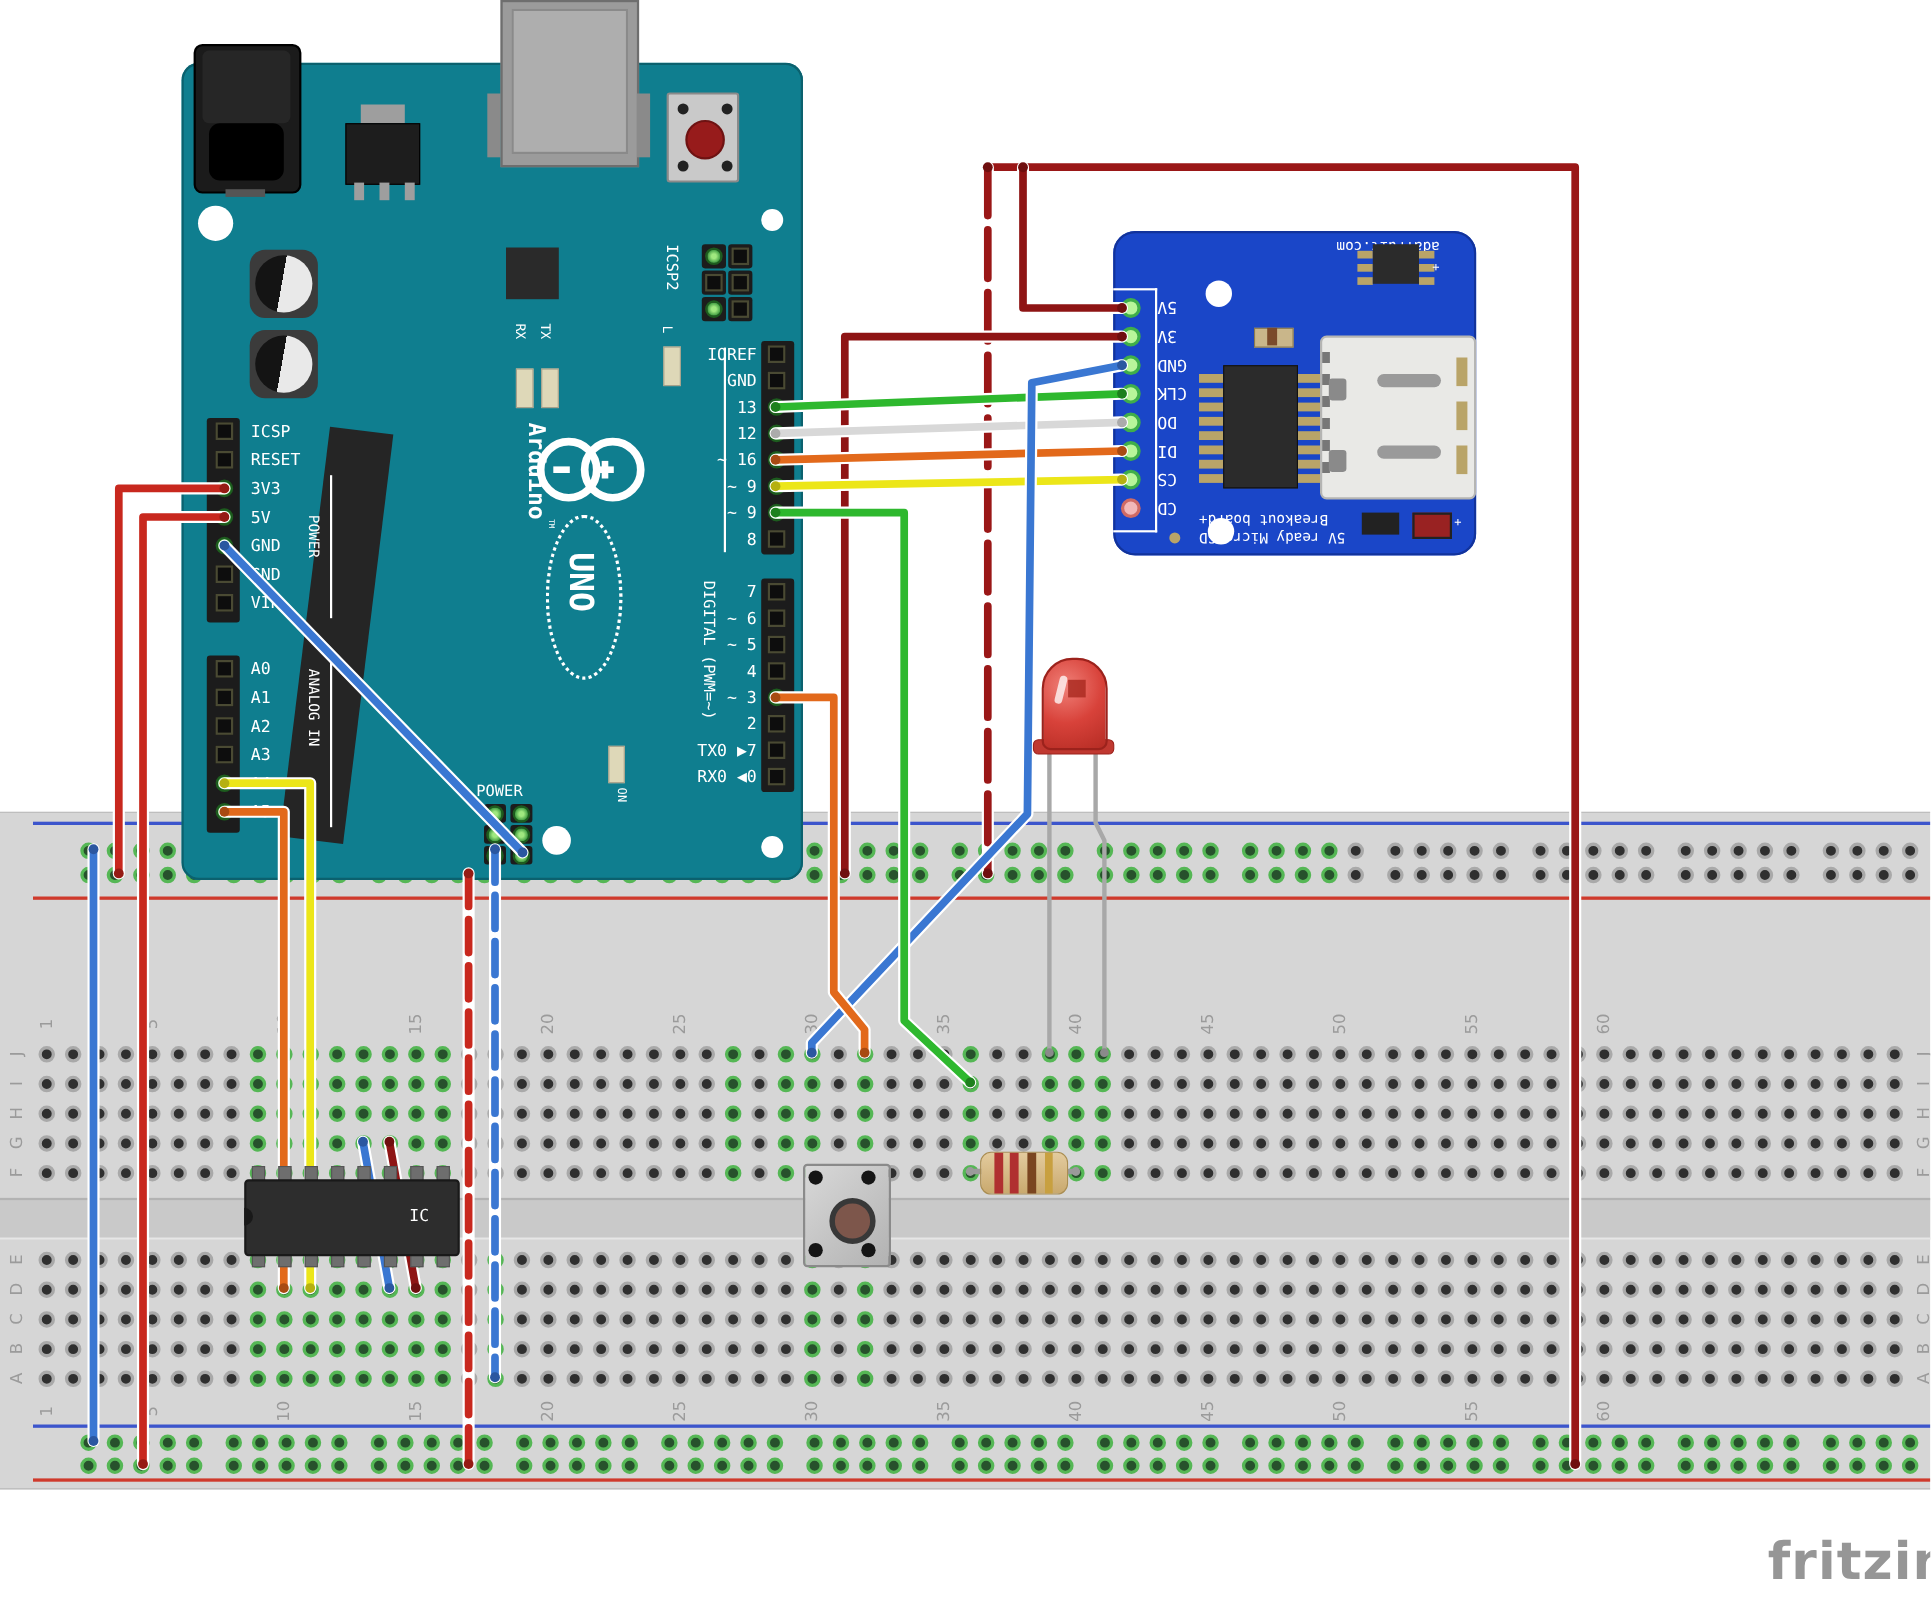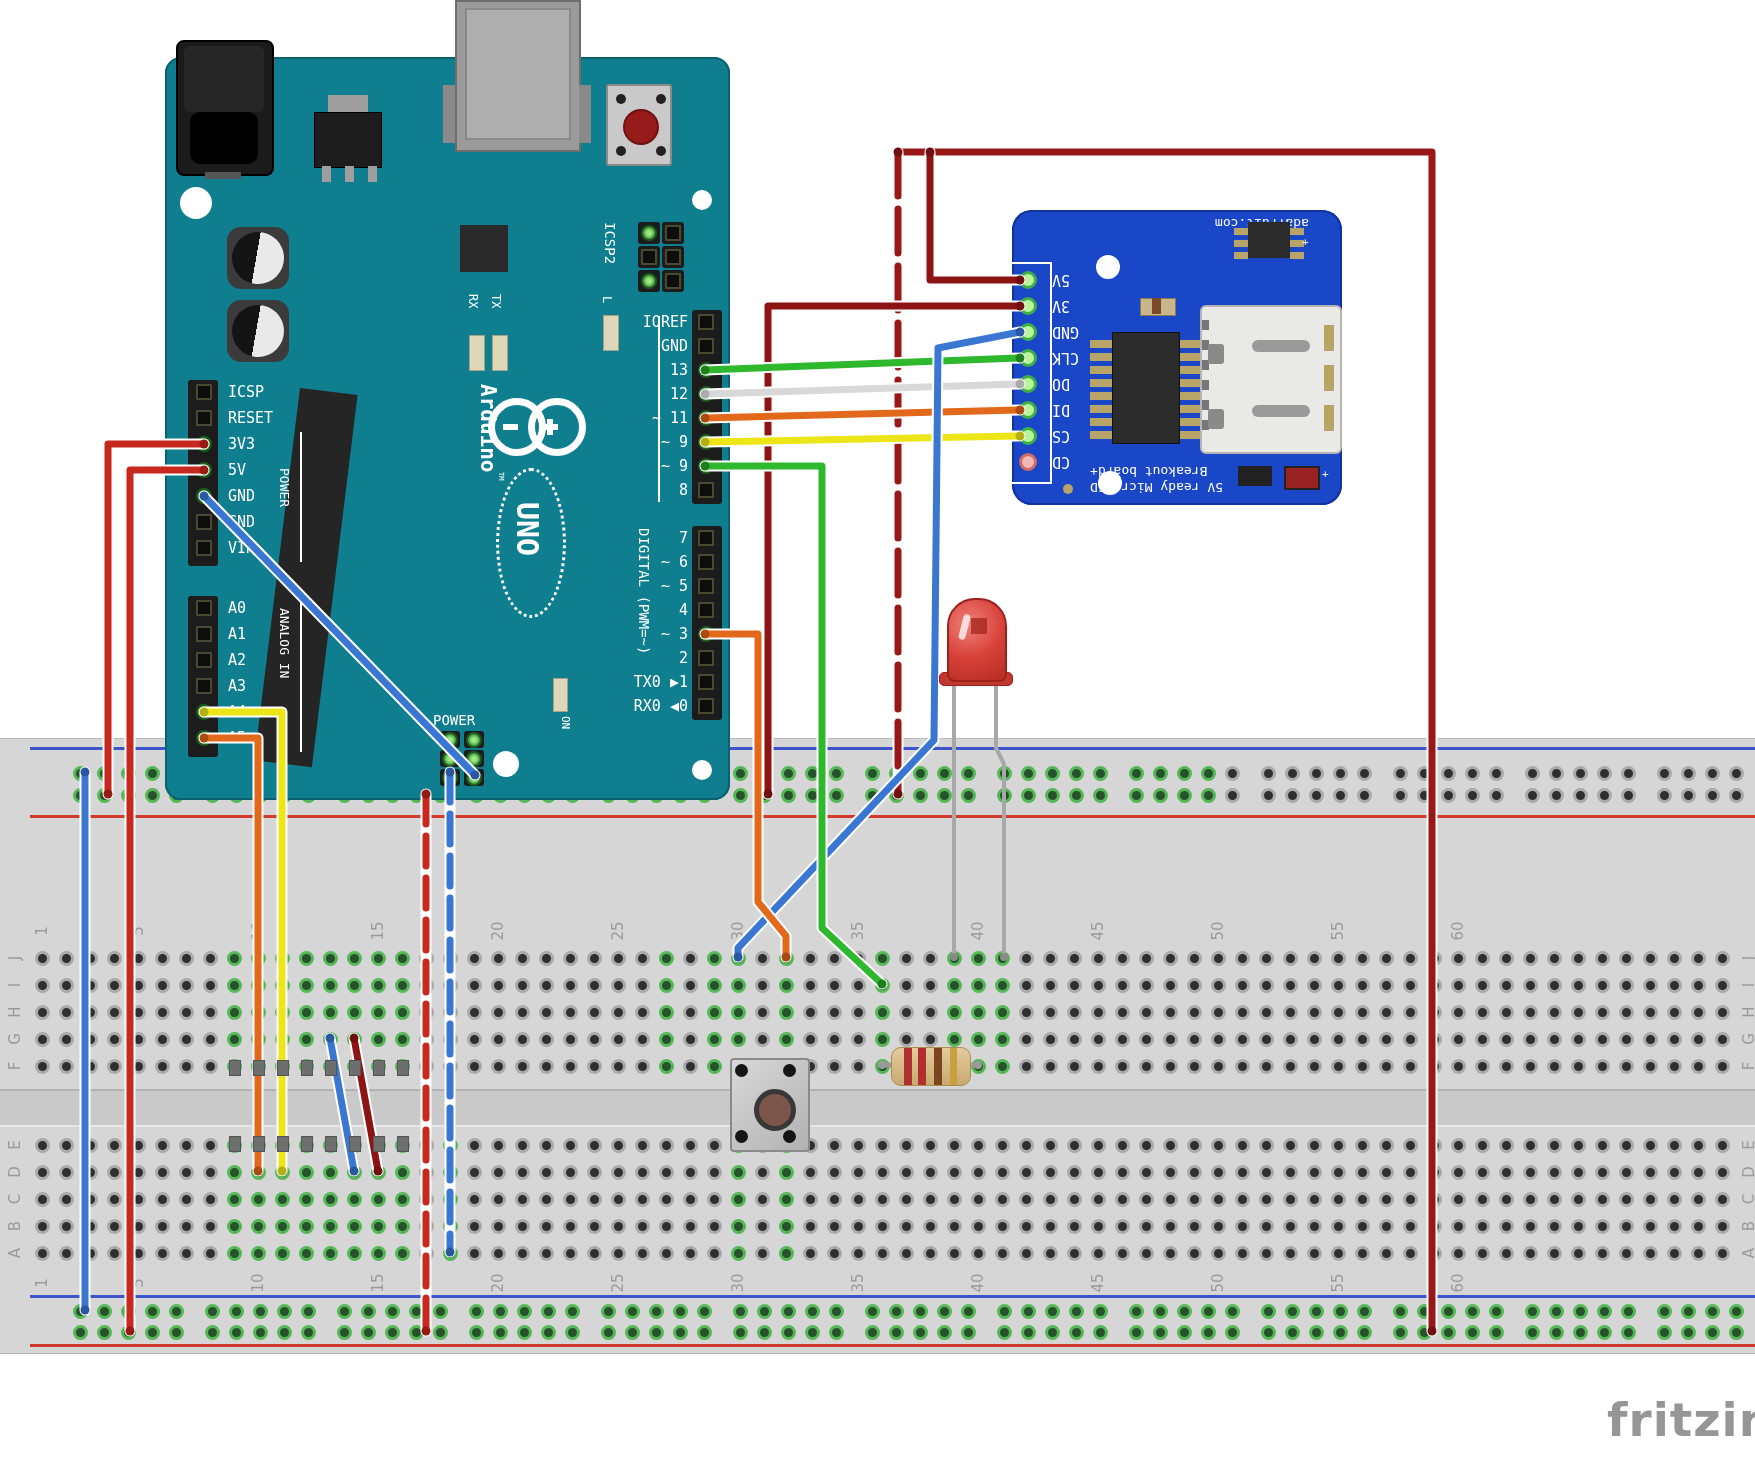--- a/index.html
+++ b/index.html
@@ -1156,41 +1156,41 @@
       <span class="pinstrip" style="position: absolute; left: 527px; top: 253px; height: 194px;"></span>
       <span class="pinstrip" style="position: absolute; left: 527px; top: 469px; height: 194px;"></span>
       <span class="silk" style="position: absolute; left: 395px; top: 256px; width: 128px; text-align: right;">IOREF</span>
       <span class="pin" style="position: absolute; left: 533px; top: 257px;"></span>
       <span class="silk" style="position: absolute; left: 395px; top: 280px; width: 128px; text-align: right;">GND</span>
       <span class="pin" style="position: absolute; left: 533px; top: 281px;"></span>
       <span class="silk" style="position: absolute; left: 395px; top: 304px; width: 128px; text-align: right;">13</span>
       <span class="pin grn" style="position: absolute; left: 533px; top: 305px;"></span>
       <span class="silk" style="position: absolute; left: 395px; top: 328px; width: 128px; text-align: right;">12</span>
       <span class="pin grn" style="position: absolute; left: 533px; top: 329px;"></span>
-      <span class="silk" style="position: absolute; left: 395px; top: 352px; width: 128px; text-align: right;">~ 11</span>
+      <span class="silk" style="position: absolute; left: 395px; top: 352px; width: 128px; text-align: right;">~ 16</span>
       <span class="pin grn" style="position: absolute; left: 533px; top: 353px;"></span>
       <span class="silk" style="position: absolute; left: 395px; top: 376px; width: 128px; text-align: right;">~ 9</span>
       <span class="pin grn" style="position: absolute; left: 533px; top: 377px;"></span>
       <span class="silk" style="position: absolute; left: 395px; top: 400px; width: 128px; text-align: right;">~ 9</span>
       <span class="pin grn" style="position: absolute; left: 533px; top: 401px;"></span>
       <span class="silk" style="position: absolute; left: 395px; top: 424px; width: 128px; text-align: right;">8</span>
       <span class="pin" style="position: absolute; left: 533px; top: 425px;"></span>
       <span class="silk" style="position: absolute; left: 395px; top: 472px; width: 128px; text-align: right;">7</span>
       <span class="pin" style="position: absolute; left: 533px; top: 473px;"></span>
       <span class="silk" style="position: absolute; left: 395px; top: 496px; width: 128px; text-align: right;">~ 6</span>
       <span class="pin" style="position: absolute; left: 533px; top: 497px;"></span>
       <span class="silk" style="position: absolute; left: 395px; top: 520px; width: 128px; text-align: right;">~ 5</span>
       <span class="pin" style="position: absolute; left: 533px; top: 521px;"></span>
       <span class="silk" style="position: absolute; left: 395px; top: 544px; width: 128px; text-align: right;">4</span>
       <span class="pin" style="position: absolute; left: 533px; top: 545px;"></span>
       <span class="silk" style="position: absolute; left: 395px; top: 568px; width: 128px; text-align: right;">~ 3</span>
       <span class="pin grn" style="position: absolute; left: 533px; top: 569px;"></span>
       <span class="silk" style="position: absolute; left: 395px; top: 592px; width: 128px; text-align: right;">2</span>
       <span class="pin" style="position: absolute; left: 533px; top: 593px;"></span>
-      <span class="silk" style="position: absolute; left: 395px; top: 616px; width: 128px; text-align: right;">TX0 ▶1</span>
+      <span class="silk" style="position: absolute; left: 395px; top: 616px; width: 128px; text-align: right;">TX0 ▶7</span>
       <span class="pin" style="position: absolute; left: 533px; top: 617px;"></span>
       <span class="silk" style="position: absolute; left: 395px; top: 640px; width: 128px; text-align: right;">RX0 ◀0</span>
       <span class="pin" style="position: absolute; left: 533px; top: 641px;"></span>
       <span class="pinstrip" style="position: absolute; left: 23px; top: 323px; height: 186px;"></span>
       <span class="pinstrip" style="position: absolute; left: 23px; top: 539px; height: 161px;"></span>
       <span class="silk" style="position: absolute; left: 63px; top: 326px;">ICSP</span>
       <span class="pin" style="position: absolute; left: 31px; top: 327px;"></span>
       <span class="silk" style="position: absolute; left: 63px; top: 352px;">RESET</span>
       <span class="pin" style="position: absolute; left: 31px; top: 353px;"></span>
       <span class="silk" style="position: absolute; left: 63px; top: 378px;">3V3</span>
@@ -1440,20 +1440,24 @@
     <span class="icleg" style="position: absolute; left: 301px; top: 1060px;"></span>
     <span class="icleg" style="position: absolute; left: 301px; top: 1136px;"></span>
     <span class="icleg" style="position: absolute; left: 325px; top: 1060px;"></span>
     <span class="icleg" style="position: absolute; left: 325px; top: 1136px;"></span>
     <span class="icleg" style="position: absolute; left: 349px; top: 1060px;"></span>
     <span class="icleg" style="position: absolute; left: 349px; top: 1136px;"></span>
     <span class="icleg" style="position: absolute; left: 373px; top: 1060px;"></span>
     <span class="icleg" style="position: absolute; left: 373px; top: 1136px;"></span>
     <span class="icleg" style="position: absolute; left: 397px; top: 1060px;"></span>
     <span class="icleg" style="position: absolute; left: 397px; top: 1136px;"></span>
+    <div id="ic-chip">
+    <div class="abs" style="left:-2px;top:24px;width:8px;height:16px;background:#191919;border-radius:0 8px 8px 0;"></div>
+    <span class="abs iclabel" style="left:148px;top:22px;font-size:15px;">IC</span>
+  </div>
     <div id="pushbutton">
     <div class="btnpin" style="left:3px;top:4px;"></div>
     <div class="btnpin" style="left:51px;top:4px;"></div>
     <div class="btnpin" style="left:3px;top:70px;"></div>
     <div class="btnpin" style="left:51px;top:70px;"></div>
     <div id="btncap"></div>
   </div>
   </div>
 
 </body></html>

